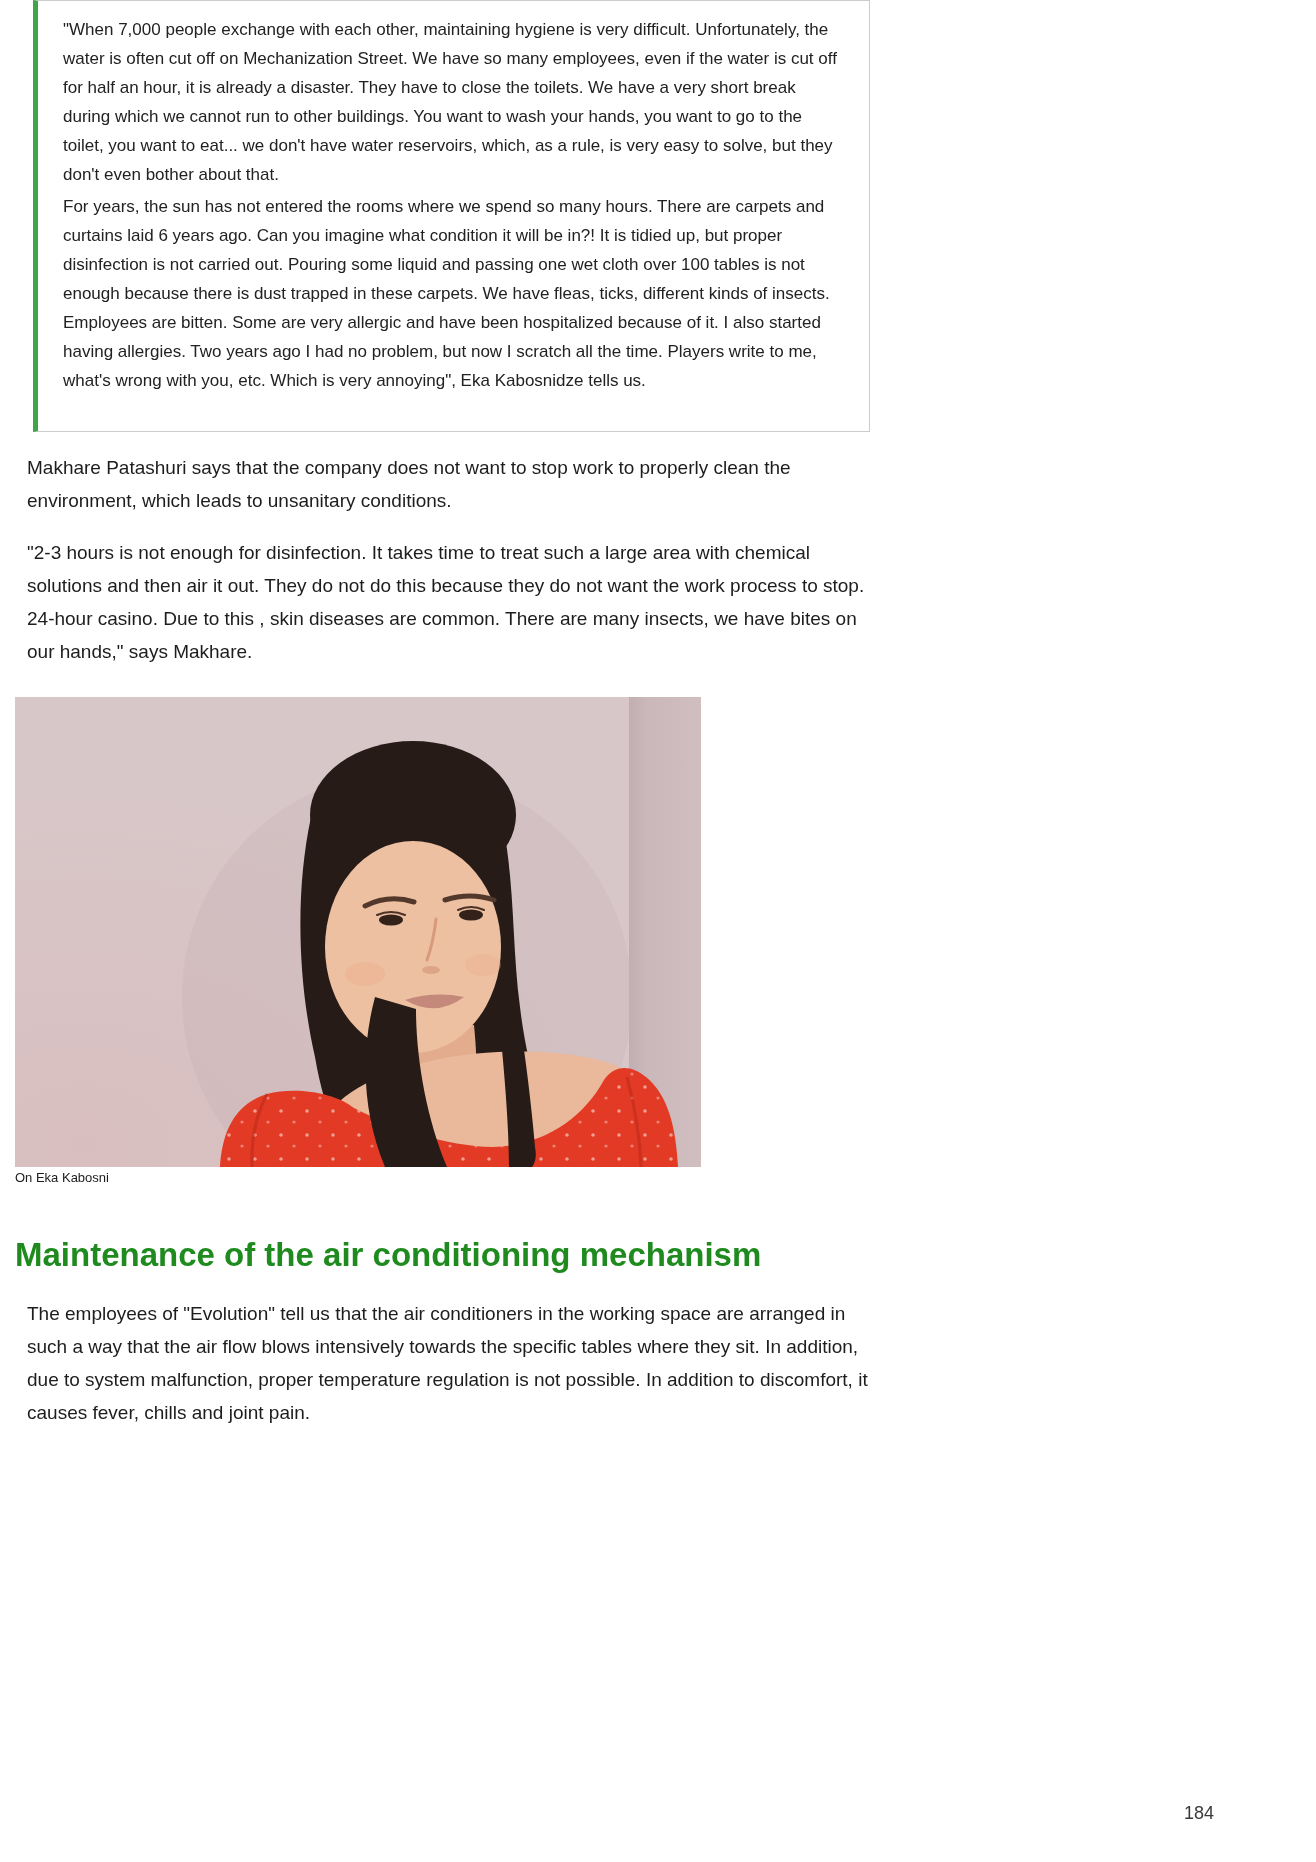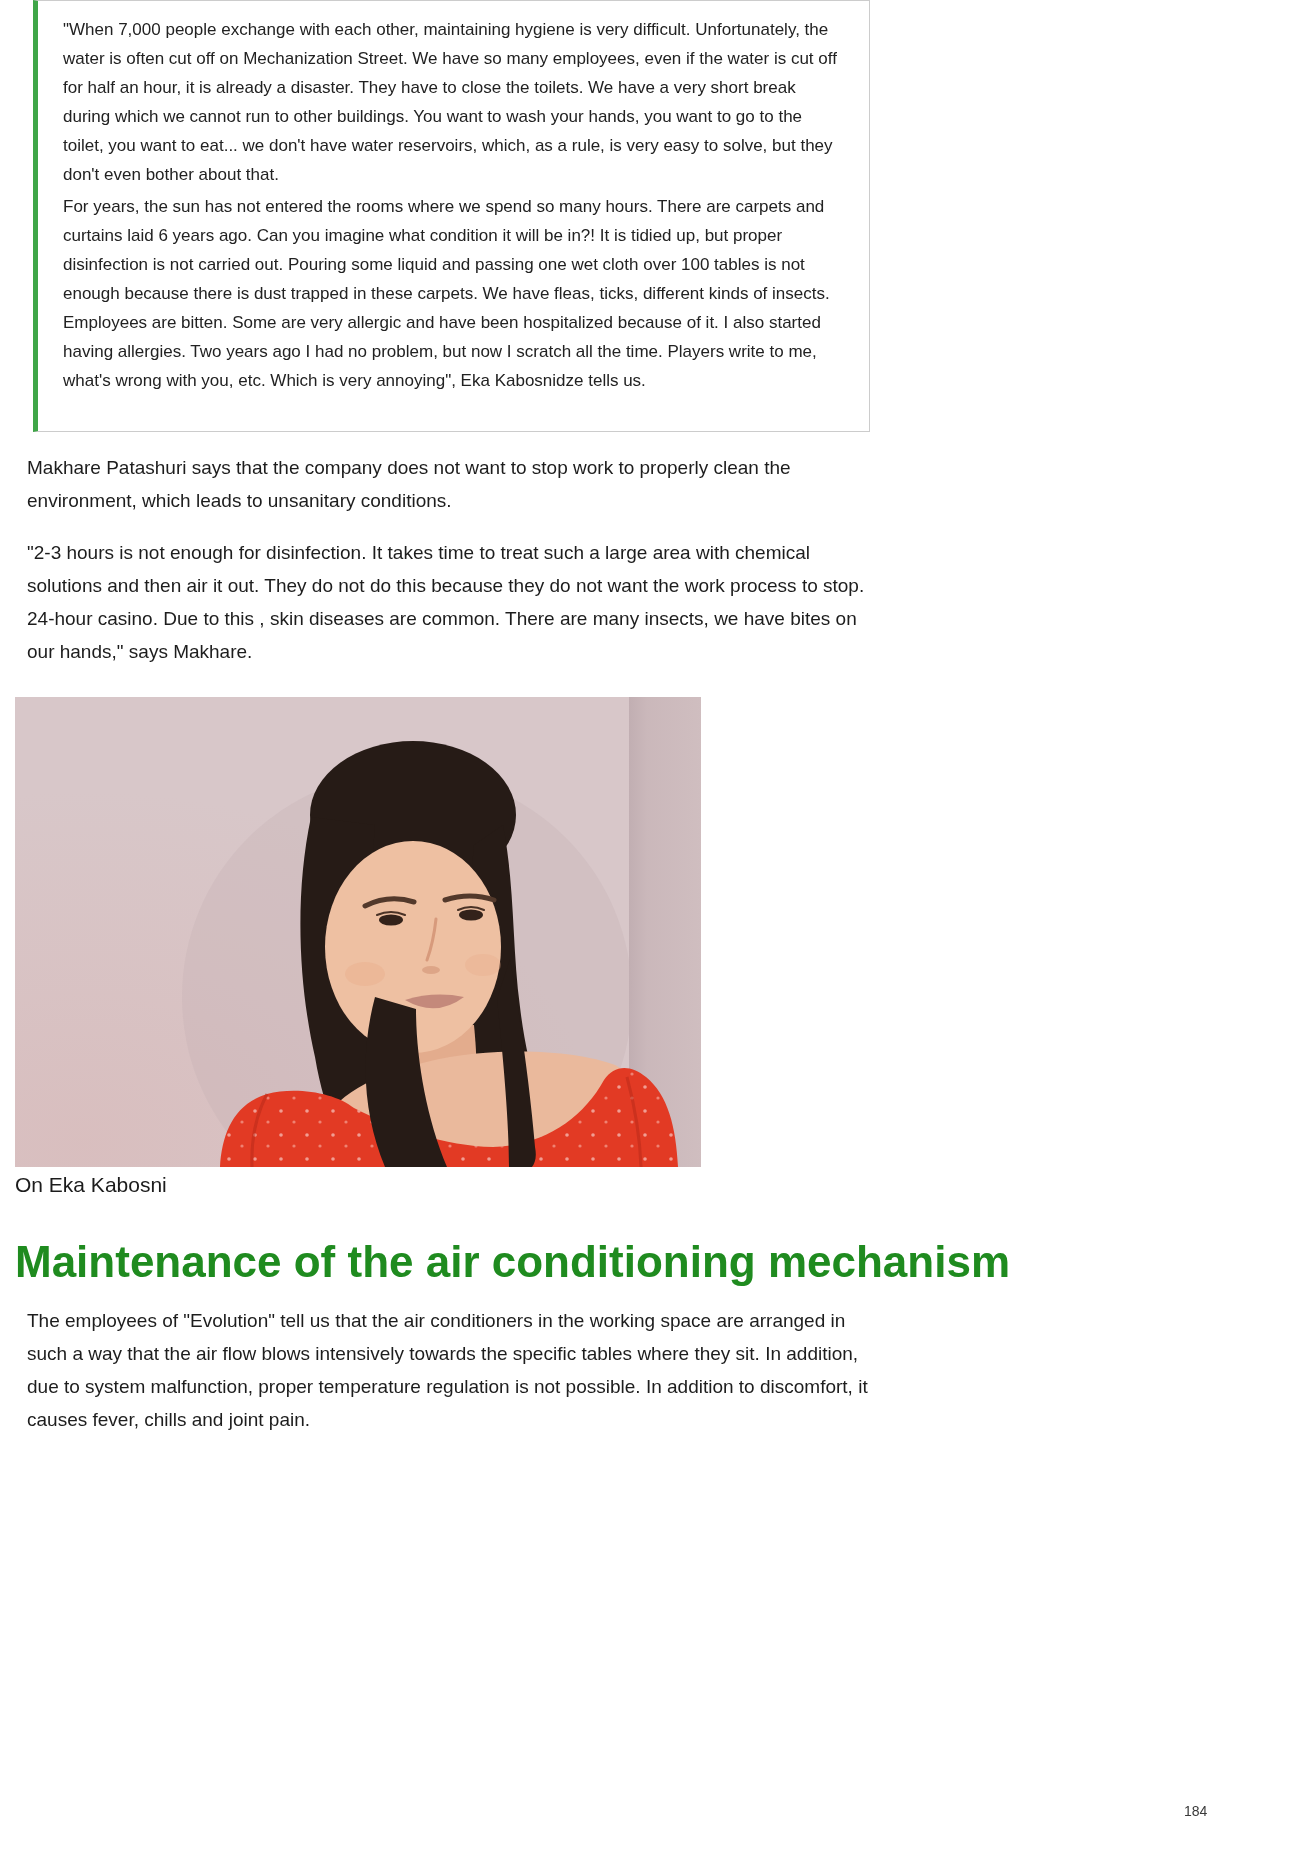--- a/index.html
+++ b/index.html
@@ -50,39 +50,38 @@
     line-height:33px;
     color:#1d1d1d;
   }
   p.body-p.second{margin-top:19px;}
   figure.photo-figure{
     margin:29px 0 0 0;
     width:686px;
   }
   figure.photo-figure svg{display:block;width:686px;height:470px;}
   figcaption.photo-caption{
-    margin-top:7px;
-    font-size:21px;
+    font-size:13px;
     line-height:22px;
     color:#1c1c1c;
   }
   h1.section-heading{
     margin:44px 0 0 0;
-    font-size:44px;
+    font-size:33px;
     line-height:44px;
     font-weight:bold;
     color:var(--heading-green);
     letter-spacing:0;
   }
   p.body-p.after-heading{margin-top:20px;}
   .page-number{
     position:absolute;
     left:1184px;
     top:1803px;
-    font-size:14px;
+    font-size:18px;
     color:#3a3a3a;
   }
   
   .ph-wall{fill:var(--wall-pink);}
   .ph-hair{fill:var(--hair-dark);}
   .ph-skin{fill:var(--skin-tone);}
   .ph-dress{fill:var(--dress-red);}
 </style>
 </head>
 <body>

